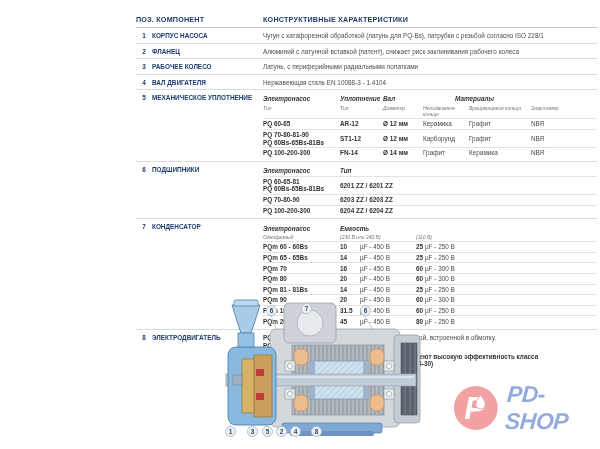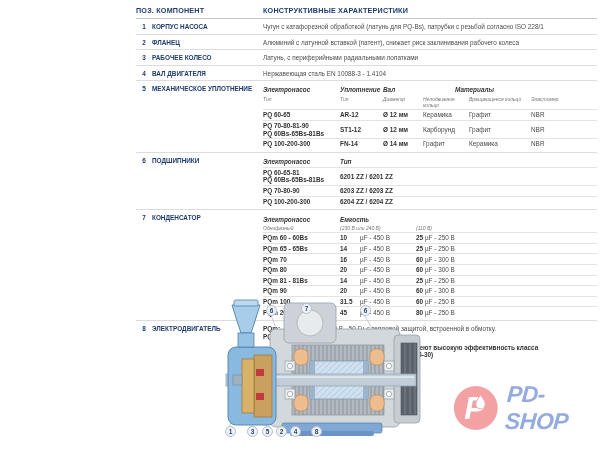--- a/index.html
+++ b/index.html
@@ -1,18 +1,18 @@
 <!DOCTYPE html>
 <html><head>
 <meta charset="utf-8">
 <style>
   html,body{margin:0;padding:0;}
   body{width:600px;height:449px;background:#ffffff;position:relative;overflow:hidden;
        font-family:"Liberation Sans",sans-serif;color:#4a4a4a;}
-  .doc{position:absolute;left:136px;top:7px;width:461px;font-size:6.4px;line-height:7.4px;}
+  .doc{position:absolute;left:136px;top:16px;width:461px;font-size:6.4px;line-height:7.4px;}
   .grow{display:grid;grid-template-columns:16px 111px 1fr;align-items:start;}
   .hdr{font-size:7.2px;font-weight:bold;color:#1e3a6e;letter-spacing:.2px;
        padding-bottom:4px;border-bottom:1px solid #c9c9c9;}
   .row{padding:4px 0 3px 0;border-bottom:1px solid #dcdcdc;}
   .num{font-weight:bold;color:#1e3a6e;text-align:center;}
   .cname{font-weight:bold;color:#1e3a6e;}
   .desc{color:#4d4d4d;}
   .bi{font-weight:bold;font-style:italic;color:#333;}
   .sub{font-style:italic;color:#777;font-size:5px;line-height:6px;}
   .b{font-weight:bold;color:#333;}

